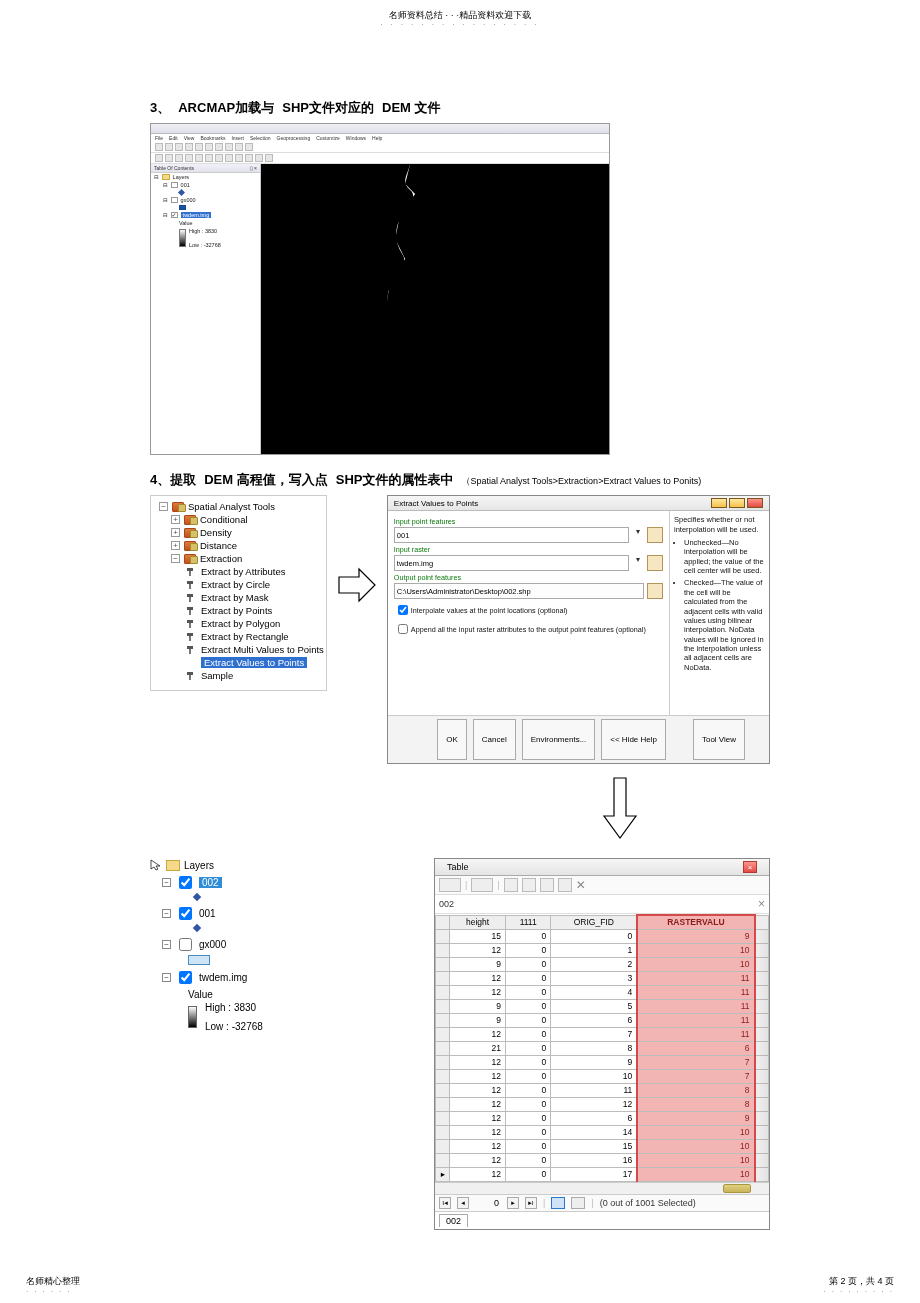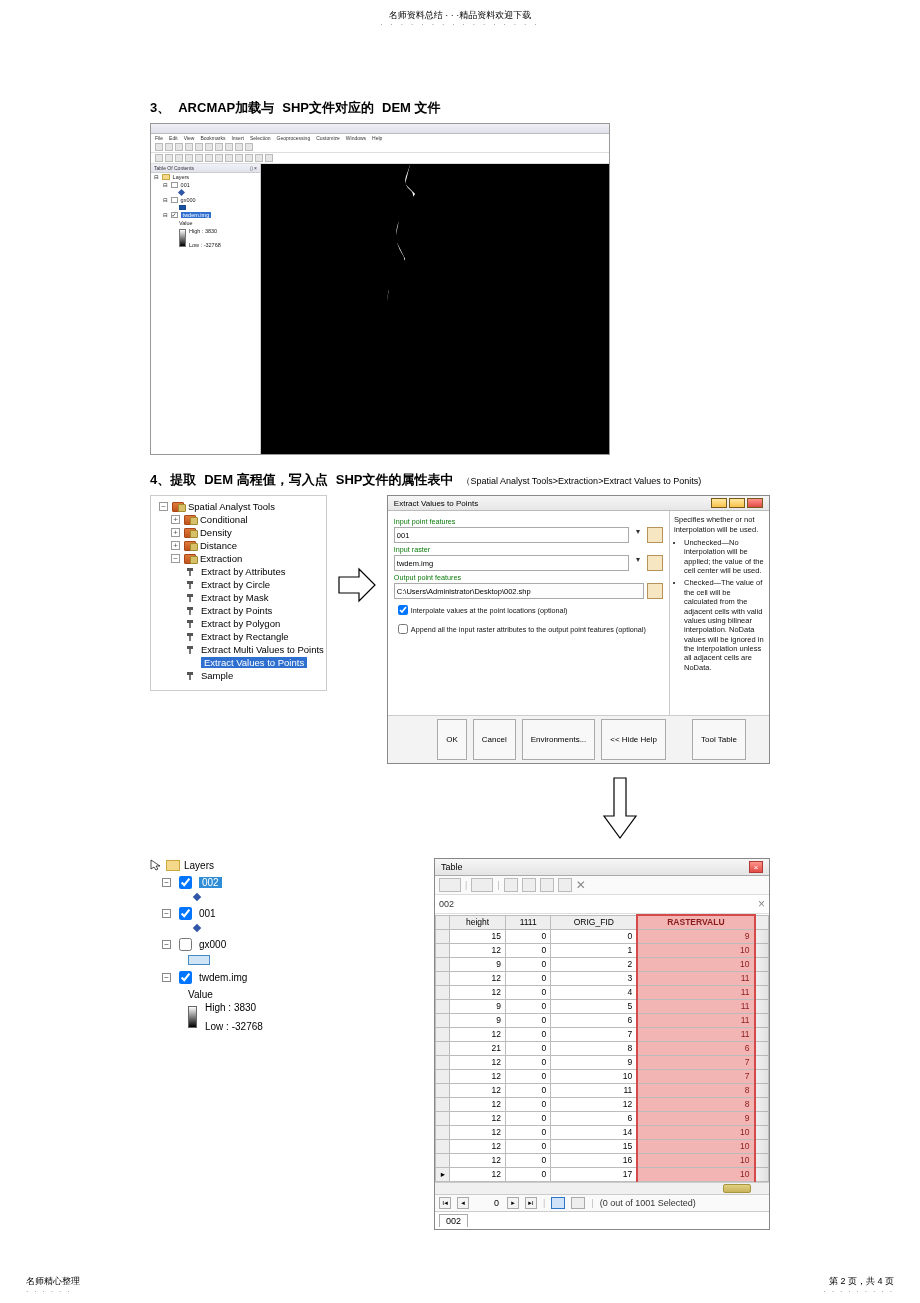--- a/index.html
+++ b/index.html
@@ -87,21 +87,21 @@
   .toc2-row .folder { width: 14px; height: 11px; background: #f4d98a; border: 1px solid #caa83f; }
   .toc2-row .lbl { white-space: nowrap; font-family: Arial, sans-serif; }
   .toc2-row.sel .lbl { background: #2f8cd6; color: #fff; padding: 0 3px; }
   .toc2 .in1 { padding-left: 12px; }
   .toc2 .in3 { padding-left: 38px; }
   .dpt { width: 6px; height: 6px; background: #3256a7; transform: rotate(45deg); margin: 1px 0 3px 6px; }
   .ramp2 { width: 9px; height: 22px; background: linear-gradient(#fff,#000); border: 1px solid #666; margin-right: 4px; }
 
   
   .table-win { border: 1px solid #888; font-size: 9px; width: 336px; margin-left: auto; }
-  .tbl-title { background: linear-gradient(#f6f6f6,#e4e4e4); border-bottom: 1px solid #aaa; padding: 2px 6px; display: flex; justify-content: space-between; align-items: center; }
+  .tbl-title { background: linear-gradient(#f6f6f6,#e4e4e4); border-bottom: 1px solid #aaa; padding: 2px 12px; display: flex; justify-content: space-between; align-items: center; }
   .tbl-title .closex { width: 14px; height: 12px; background: linear-gradient(#ff948c,#e24c45); border: 1px solid #b03a35; color: #fff; font-size: 8px; text-align:center; line-height:11px; }
   .tbl-toolbar { display: flex; gap: 4px; padding: 2px 4px; border-bottom: 1px solid #ddd; background: #fafafa; align-items: center; }
   .tbl-toolbar .ico { width: 14px; height: 14px; border: 1px solid #bbb; background: #eee; }
   .tbl-toolbar .ico.drop { width: 22px; }
   .tbl-toolbar .ico.del { color: #888; border: none; background: none; font-size: 12px; width: auto; height: auto; }
   .tbl-layer-name { padding: 2px 4px; color: #333; display:flex; justify-content:space-between; align-items:center; border-bottom:1px solid #ddd; }
   .tbl-layer-name .x { color: #888; font-size: 12px; }
   .grid-wrap { position: relative; }
   table.grid { border-collapse: collapse; width: 100%; font-size: 8.5px; font-family: Arial; }
   table.grid th, table.grid td { border: 1px solid #bcbcbc; padding: 0 4px; height: 14px; text-align: right; }
@@ -395,21 +395,21 @@
           </div>
         </div>
         <div style="display:flex">
           <div class="dlg-btns" style="flex:1">
             <button class="btn">OK</button>
             <button class="btn">Cancel</button>
             <button class="btn">Environments...</button>
             <button class="btn">&lt;&lt; Hide Help</button>
           </div>
           <div class="help-col-btn" style="width:100px">
-            <button class="btn">Tool Table</button>
+            <button class="btn">Tool View</button>
           </div>
         </div>
       </div>
     </div>
 
     <div class="down-arrow" style="padding-left:320px">
       <svg viewBox="0 0 36 64">
           <path d="M12 2 H24 V40 H34 L18 62 L2 40 H12 Z" fill="none" stroke="#000" stroke-width="1.2"></path>
         </svg>
     </div>

